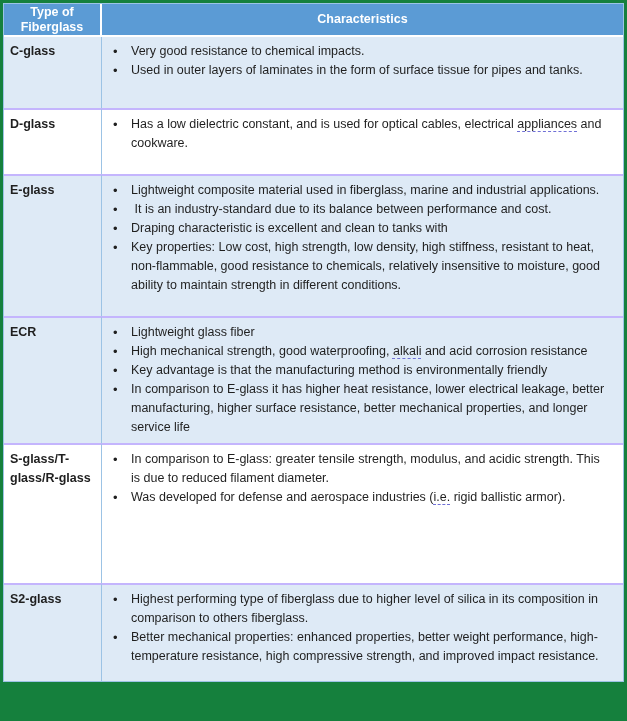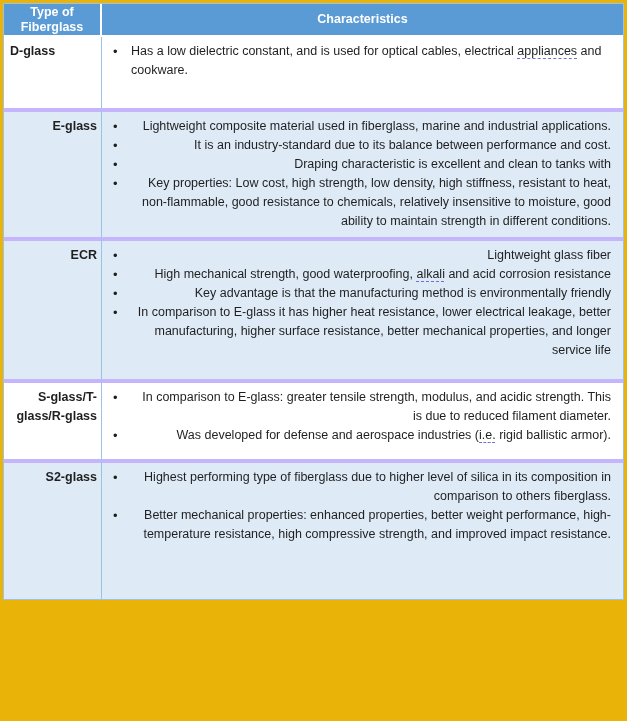--- a/index.html
+++ b/index.html
@@ -1,20 +1,20 @@
 <!DOCTYPE html>
 <html><head>
 <meta charset="utf-8">
 <style>
   html, body { margin:0; padding:0; background:#ffffff; }
   .page {
     width:627px; height:721px; box-sizing:border-box;
     padding:3px; overflow:hidden;
     font-family:"Liberation Sans", sans-serif;
-    background:#eab308;
+    background:#15803d;
   }
   table.fg {
     width:621px; table-layout:fixed;
     border-collapse:separate; border-spacing:0;
     border:1px solid #9CC3E5;
   }
   col.c1 { width:98px; }
   thead tr { height:30px; }
   thead th {
     background:#5B9BD5; color:#ffffff;
@@ -29,21 +29,21 @@
     vertical-align:top; font-size:12.5px; line-height:19px; color:#1F1F1F;
     padding:0;
   }
   tbody th {
     font-weight:bold; text-align:left;
     padding:5px 4px 4px 6px;
     border-right:1px solid #9CC3E5;
     overflow-wrap:break-word;
   }
   tbody td { padding:5px 12px 6px 0; }
-  tbody tr + tr th, tbody tr + tr td { border-top:4px solid #c4b5fd;text-align:right; }
+  tbody tr + tr th, tbody tr + tr td { border-top:2px solid #c4b5fd; }
   tbody tr:nth-child(1) { height:71px; }
   tbody tr:nth-child(2) { height:66px; }
   tbody tr:nth-child(3) { height:142px; }
   tbody tr:nth-child(4) { height:80px; }
   tbody tr:nth-child(5) { height:140px;padding-left:21px; }
   tbody tr:nth-child(6) { height:98px; }
   tbody tr:nth-child(7) { height:107px; }
   ul.blist { margin:0; padding:0; list-style:none; }
   ul.blist li { position:relative; padding-left:29px; }
   ul.blist li::before {
@@ -71,20 +71,29 @@
         <col class="c1">
         <col class="c2">
       </colgroup>
     <thead>
       <tr>
         <th class="h1">Type of Fiberglass</th>
         <th class="h2">Characteristics</th>
       </tr>
     </thead>
     <tbody>
+        <tr class="banded">
+          <th><span>C-glass</span></th>
+          <td>
+            <ul class="blist">
+              <li>Very good resistance to chemical impacts.</li>
+              <li>Used in outer layers of laminates in the form of surface tissue for pipes and tanks.</li>
+            </ul>
+          </td>
+        </tr>
         <tr class="plain">
           <th><span>D-glass</span></th>
           <td>
             <ul class="blist">
               <li>Has a low dielectric constant, and is used for optical cables, electrical <span class="mark-grammar">appliances</span> and cookware.</li>
             </ul>
           </td>
         </tr>
         <tr class="banded">
           <th><span>E-glass</span></th>

